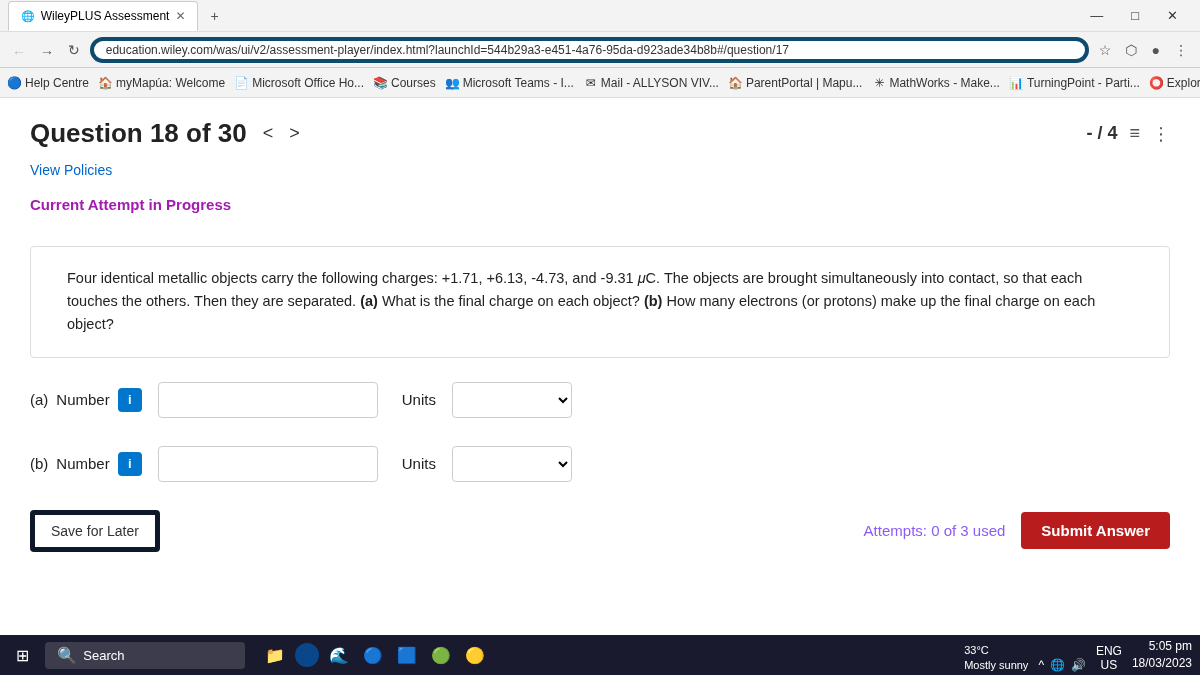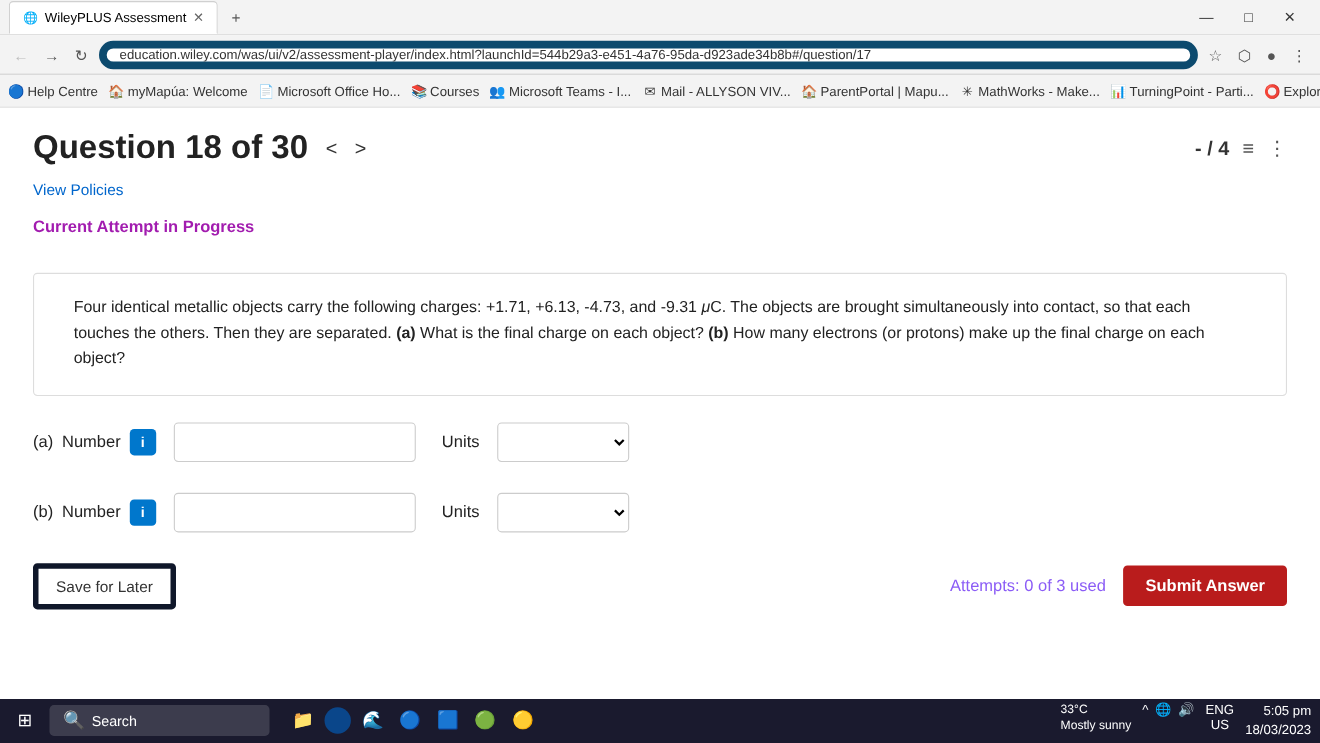--- a/index.html
+++ b/index.html
@@ -55,21 +55,21 @@
       border: none;
       cursor: pointer;
       color: #555;
       font-size: 14px;
       padding: 4px;
     }
     .nav-btn:disabled { color: #bbb; }
     .address-input {
       flex: 1;
       height: 26px;
-      border: 7px solid #0c4a6e;
+      border: 4px solid #0c4a6e;
       border-radius: 13px;
       padding: 0 12px;
       font-size: 12px;
       background: #fff;
       color: #333;
     }
     .addr-icons { display: flex; gap: 6px; align-items: center; color: #555; font-size: 14px; }
     .addr-icon-btn { background: none; border: none; cursor: pointer; color: #555; font-size: 14px; padding: 2px 4px; }
 
     
@@ -105,21 +105,21 @@
     }
 
     
     .question-header {
       display: flex;
       align-items: center;
       justify-content: space-between;
       margin-bottom: 12px;
     }
     .question-nav { display: flex; align-items: center; gap: 16px; }
-    .question-title { font-size: 30px; font-weight: bold; color: #222; }
+    .question-title { font-size: 26px; font-weight: bold; color: #222; }
     .nav-arrow { background: none; border: none; font-size: 18px; cursor: pointer; color: #333; }
     .question-score { display: flex; align-items: center; gap: 12px; font-size: 18px; color: #333; }
     .score-val { font-weight: bold; }
     .icon-list { font-size: 18px; color: #555; cursor: pointer; }
     .icon-dots { font-size: 18px; color: #555; cursor: pointer; }
 
     
     .view-policies {
       color: #0066cc;
       font-size: 14px;
@@ -247,21 +247,21 @@
       background: rgba(255,255,255,0.15);
       border-radius: 4px;
       padding: 4px 12px;
       gap: 6px;
       width: 200px;
       cursor: pointer;
     }
     .taskbar-search-text { font-size: 13px; color: #fff; }
     .taskbar-icons { display: flex; gap: 6px; align-items: center; margin-left: 8px; }
     .taskbar-icon { width: 28px; height: 28px; display: flex; align-items: center; justify-content: center; cursor: pointer; font-size: 16px; border-radius: 4px; }
-    .taskbar-right { margin-left: auto; display: flex; align-items: flex-start; gap: 10px; font-size: 12px; }
+    .taskbar-right { margin-left: auto; display: flex; align-items: flex-end; gap: 10px; font-size: 12px; }
     .taskbar-sys-icons { display: flex; align-items: center; gap: 6px; }
     .taskbar-time { text-align: right; line-height: 1.4; }
     .taskbar-weather { display: flex; flex-direction: column; align-items: flex-start; font-size: 11px; line-height: 1.3; }
 
     
     .win-controls { display: flex; gap: 0; margin-left: auto; }
     .win-ctrl { background: none; border: none; color: #333; font-size: 13px; padding: 0 14px; height: 32px; cursor: pointer; display: flex; align-items: center; justify-content: center; }
   </style>
 </head>
 <body>

